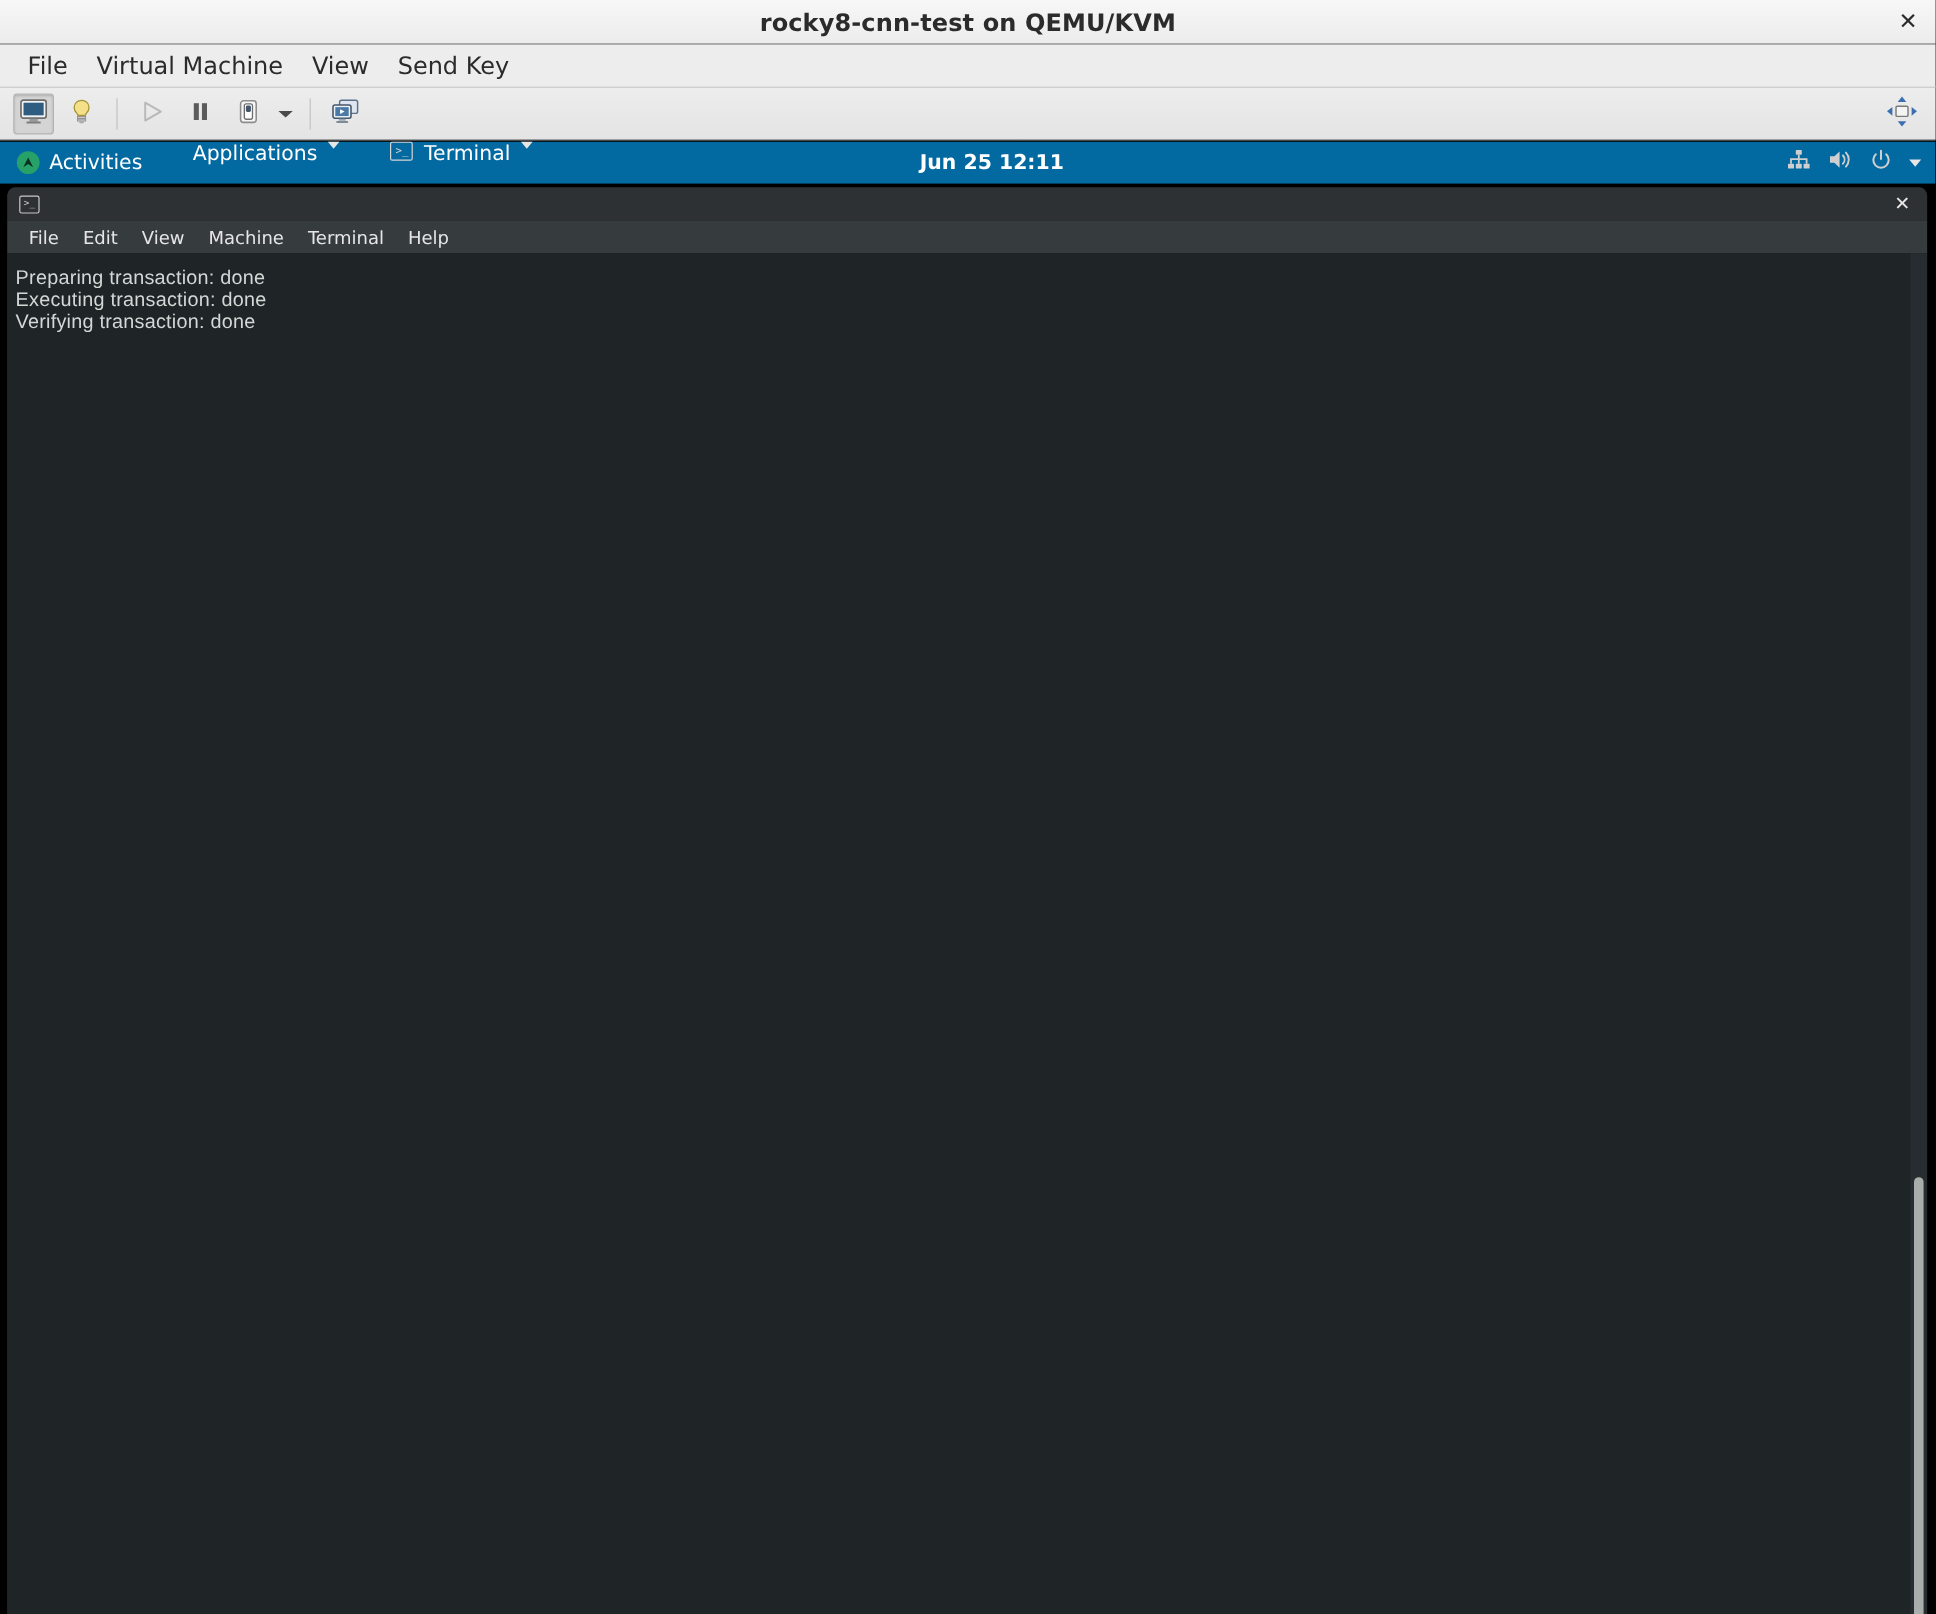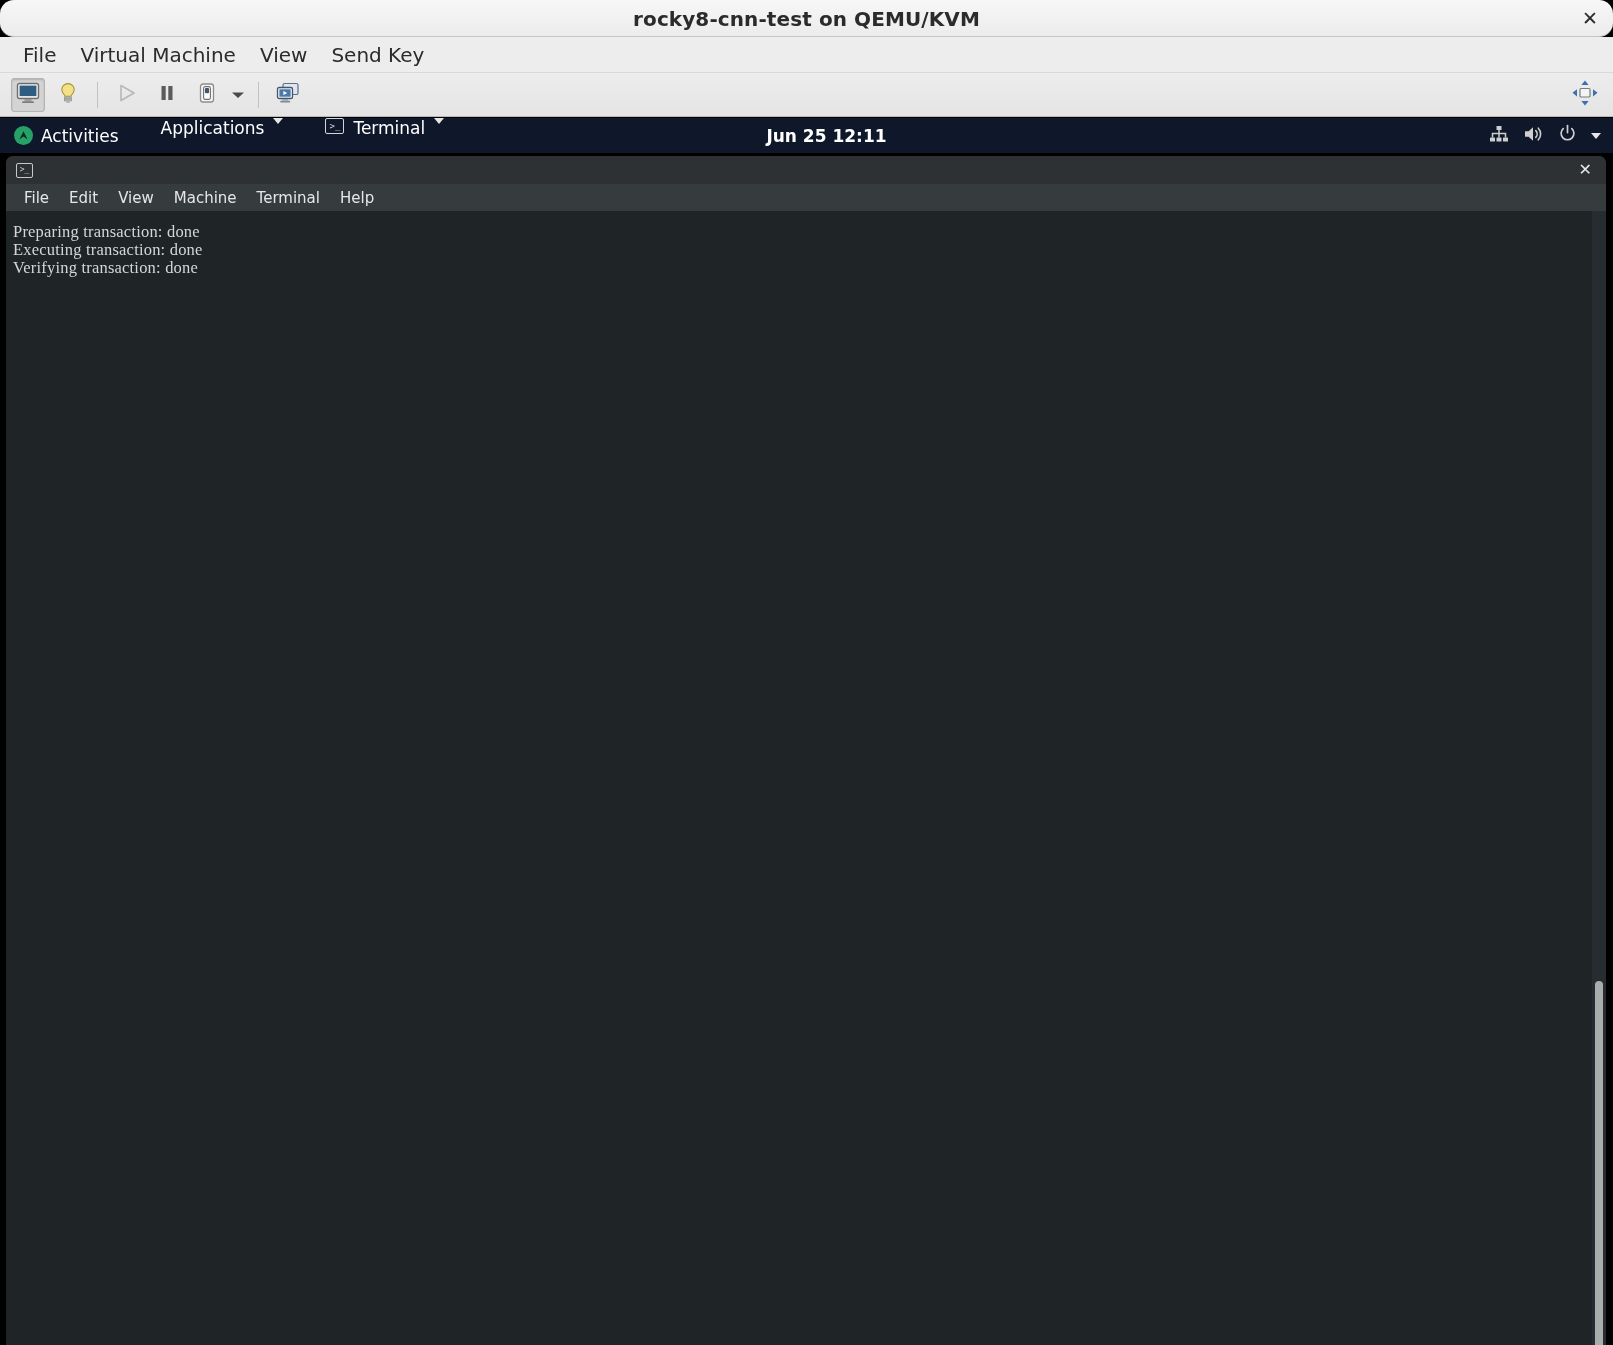--- a/index.html
+++ b/index.html
@@ -26,21 +26,20 @@
   }
 
   .titlebar {
     position: absolute;
     left: 0; top: 0;
     width: 1613px;
     height: 37px;
     background: linear-gradient(to bottom, #f7f7f7 0%, #ececec 100%);
     border-bottom: 1px solid #c6c6c6;
     box-sizing: border-box;
-    border-radius: 14px;
   }
   .titlebar-title {
     position: absolute;
     left: 0; right: 0;
     top: 7px;
     text-align: center;
     font-size: 20px;
     font-weight: bold;
     color: #2b2b2b;
     letter-spacing: 0.1px;
@@ -130,21 +129,21 @@
     background: #000000;
     overflow: hidden;
   }
 
   
   .gnome-topbar {
     position: absolute;
     left: 0; top: 0;
     width: 1613px;
     height: 35px;
-    background: #0f172a;
+    background: #0369a1;
     display: flex;
     align-items: center;
     color: #ffffff;
     font-size: 17px;
   }
   .gnome-activities {
     display: flex;
     align-items: center;
     gap: 8px;
     padding: 0 12px 0 14px;
@@ -277,21 +276,21 @@
 
   .term-body {
     position: absolute;
     left: 0; top: 55px;
     right: 0; bottom: 0;
     background: #1f2427;
     padding: 12px 0 0 7px;
     box-sizing: border-box;
   }
   .term-line {
-    font-family: Liberation Serif, serif;
+    font-family: Liberation Sans, sans-serif;
     font-size: 16.5px;
     line-height: 18px;
     color: #d3d7d5;
     white-space: pre;
     letter-spacing: 0.2px;
   }
   .term-cursor {
     display: inline-block;
     width: 9px;
     height: 16px;

